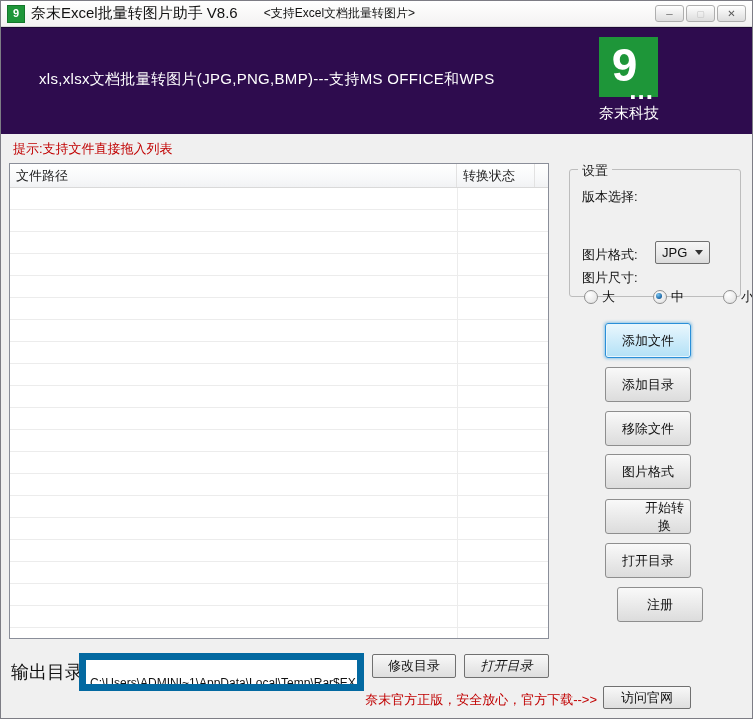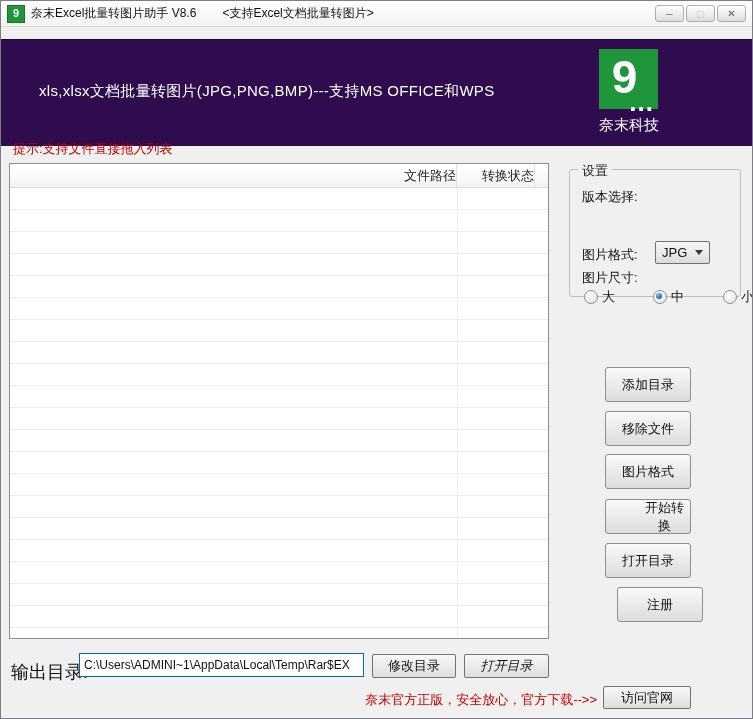--- a/index.html
+++ b/index.html
@@ -2,42 +2,42 @@
 <html><head>
 <meta charset="utf-8">
 <style>
   html,body{margin:0;padding:0;}
   body{width:753px;height:719px;font-family:"Liberation Sans","DejaVu Sans",sans-serif;background:#d0d0d0;}
   .window{position:relative;width:753px;height:719px;box-sizing:border-box;border:1px solid #7d7d85;background:#f0f0f0;overflow:hidden;}
 
   
   .titlebar{position:absolute;left:0;top:0;width:100%;height:26px;background:linear-gradient(#ffffff,#f3f2f1);border-bottom:1px solid #d8d8d8;display:flex;align-items:center;box-sizing:border-box;padding:0 6px;}
   .app-icon{width:16px;height:16px;background:#1E9639;border:1px solid #14772b;color:#fff;font-size:11px;font-weight:bold;display:flex;align-items:center;justify-content:center;margin-right:6px;line-height:1;}
-  .title-text{font-size:12px;color:#111;white-space:nowrap;}
+  .title-text{font-size:15px;color:#111;white-space:nowrap;}
   .title-sub{font-size:12px;color:#111;margin-left:26px;white-space:nowrap;}
   .win-controls{margin-left:auto;display:flex;gap:2px;align-items:center;}
   .winbtn{width:29px;height:17px;box-sizing:border-box;border:1px solid #aeaeae;border-radius:3px;background:linear-gradient(#ffffff,#ececec 55%,#dddddd);display:flex;align-items:center;justify-content:center;font-size:9px;color:#5a5a5a;cursor:pointer;}
   .winbtn.max{color:#c3c3c3;}
   .winbtn.close{font-size:10px;}
 
   
-  .header{position:absolute;left:0;top:38px;width:100%;height:107px;background:#2E0C4E;border-top:1px solid #1c0733;box-sizing:border-box;}
+  .header{position:absolute;left:0;top:26px;width:100%;height:107px;background:#2E0C4E;border-top:1px solid #1c0733;box-sizing:border-box;}
   .banner{position:absolute;left:38px;top:42px;color:#ffffff;font-size:15px;letter-spacing:.3px;white-space:nowrap;}
   .logo-box{position:absolute;left:598px;top:9px;width:59px;height:60px;background:#1E9639;color:#fff;display:flex;align-items:flex-start;justify-content:center;}
   .logo-nine{font-size:46px;font-weight:bold;line-height:56px;margin-left:-8px;}
   .logo-dots{position:absolute;right:4px;bottom:2px;font-size:26px;font-weight:bold;letter-spacing:1px;line-height:10px;}
   .company{position:absolute;left:583px;top:76px;width:90px;text-align:center;color:#fff;font-size:15px;}
 
   
   .tip{position:absolute;left:12px;top:139px;font-size:13px;color:#C00000;}
 
   
   .ftable{position:absolute;left:8px;top:162px;width:540px;height:476px;box-sizing:border-box;border:1px solid #8a8e99;background:#fff;}
   .thead{display:flex;height:23px;border-bottom:1px solid #d9d9d9;background:linear-gradient(#ffffff,#f8f9fa 60%,#f1f2f4);}
-  .th{box-sizing:border-box;font-size:13px;color:#222;line-height:23px;padding-left:6px;text-align:right;}
+  .th{box-sizing:border-box;font-size:13px;color:#222;line-height:23px;padding-left:6px;}
   .th.c1{width:447px;border-right:1px solid #e2e2e2;}
   .th.c2{width:78px;border-right:1px solid #e2e2e2;}
   .tbody{position:absolute;left:0;top:24px;right:0;bottom:0;background:repeating-linear-gradient(to bottom,#ffffff 0px,#ffffff 21px,#ececec 21px,#ececec 22px);}
   .vdiv{position:absolute;left:447px;top:24px;bottom:0;width:1px;background:#ececec;}
 
   
   .groupbox{position:absolute;left:568px;top:168px;width:172px;height:128px;box-sizing:border-box;border:1px solid #bdbdbd;border-radius:3px;}
   .group-label{position:absolute;left:8px;top:-8px;background:#f0f0f0;padding:0 4px;font-size:13px;color:#222;}
   .set-label{position:absolute;font-size:13px;color:#111;white-space:nowrap;}
   .combo{position:absolute;box-sizing:border-box;height:23px;border:1px solid #707070;border-radius:2px;background:linear-gradient(#f6f6f6,#e9e9e9 60%,#dadada);display:flex;align-items:center;padding:0 6px;font-size:13px;color:#111;cursor:pointer;}
@@ -48,21 +48,21 @@
   .radio.checked::after{content:'';position:absolute;left:2px;top:2px;width:6px;height:6px;border-radius:50%;background:radial-gradient(circle at 35% 30%,#79c6f3,#155f9e 75%);}
   .radio-label{font-size:13px;color:#111;}
   .ri-1{margin-left:38px;} .ri-2{margin-left:39px;}
 
   
   .abtn{position:absolute;left:604px;width:86px;height:35px;box-sizing:border-box;border:1px solid #8e8e8e;border-radius:3px;background:linear-gradient(#f9f9f9,#ebebeb 48%,#dcdcdc);font-size:13px;color:#111;display:flex;align-items:center;justify-content:center;cursor:pointer;font-family:inherit;}
   .abtn.focused{border:1px solid #2A8FD8;background:linear-gradient(#eaf7fd,#cfecfa 48%,#b3e1f6);box-shadow:0 0 3px 1px rgba(62,160,221,.55), inset 0 0 0 1px #e8f6fd;}
 
   
   .out-label{position:absolute;left:10px;top:659px;font-size:18px;color:#111;}
-  .out-field{position:absolute;left:78px;top:652px;width:285px;height:24px;box-sizing:border-box;border:1px solid #0369a1;background:#fff;font-size:12px;color:#111;line-height:22px;padding:0 4px;white-space:nowrap;overflow:hidden;}
+  .out-field{position:absolute;left:78px;top:652px;width:285px;height:24px;box-sizing:border-box;border:7px solid #0369a1;background:#fff;font-size:12px;color:#111;line-height:22px;padding:12px 4px;white-space:nowrap;overflow:hidden;}
   .sbtn{position:absolute;top:653px;height:24px;box-sizing:border-box;border:1px solid #707070;border-radius:2px;background:linear-gradient(#f8f8f8,#ebebeb 50%,#dedede);font-size:13px;color:#111;display:flex;align-items:center;justify-content:center;cursor:pointer;font-family:inherit;}
   .sbtn.modify{left:371px;width:84px;}
   .sbtn.open{left:463px;width:85px;font-style:italic;}
 
   
   .promo-text{position:absolute;left:330px;top:690px;width:266px;text-align:right;font-size:13px;color:#C00000;white-space:nowrap;}
   .promo-btn{position:absolute;left:602px;top:685px;width:88px;height:23px;box-sizing:border-box;border:1px solid #707070;border-radius:2px;background:linear-gradient(#f8f8f8,#ebebeb 50%,#dedede);font-size:13px;color:#111;display:flex;align-items:center;justify-content:center;cursor:pointer;font-family:inherit;}
 </style>
 </head>
 <body>
@@ -124,20 +124,21 @@
         <span class="radio checked"></span>
         <span class="radio-label">中</span>
       </div>
       <div class="radio-item ri-2">
         <span class="radio"></span>
         <span class="radio-label">小</span>
       </div>
     </div>
   </div>
 
+  <button class="abtn focused" style="top:322px;">添加文件</button>
   <button class="abtn" style="top:366px;">添加目录</button>
   <button class="abtn" style="top:410px;">移除文件</button>
   <button class="abtn" style="top:453px;">图片格式</button>
   <button class="abtn" style="top:498px;padding-left:39px;">开始转换</button>
   <button class="abtn" style="top:542px;">打开目录</button>
   <button class="abtn" style="top:586px;margin-left:12px;">注册</button>
 
   <div class="out-label">输出目录:</div>
   <div class="out-field">C:\Users\ADMINI~1\AppData\Local\Temp\Rar$EX</div>
   <button class="sbtn modify">修改目录</button>

